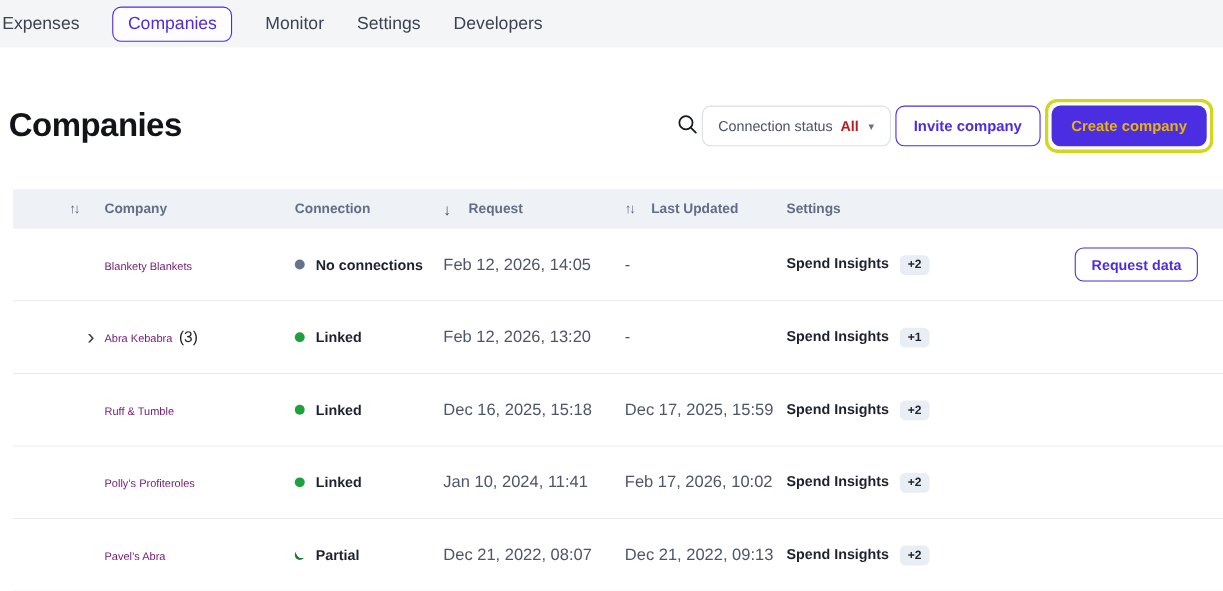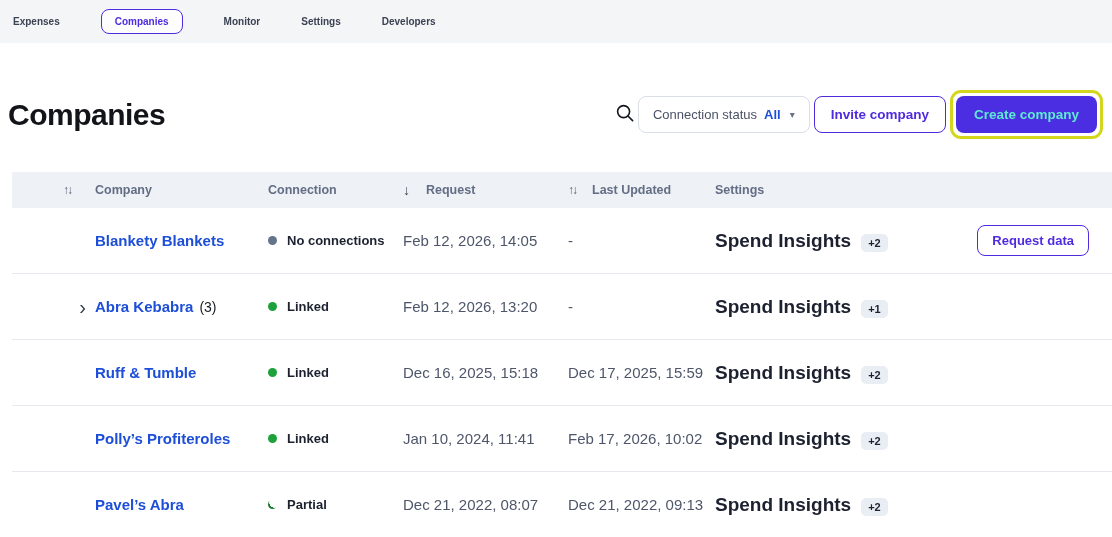--- a/index.html
+++ b/index.html
@@ -2,62 +2,62 @@
 <html><head>
 <meta charset="utf-8">
 <style>
   * { margin:0; padding:0; box-sizing:border-box; }
   html,body { width:1112px; height:537px; background:#fff; overflow:hidden;
     font-family:"Liberation Sans", sans-serif; }
 
   
   .topnav { height:43px; background:#f4f5f7; display:flex; align-items:center;
     gap:30px; padding-left:2px; }
-  .nav-item { font-size:10px; font-weight:700; color:#3b4252; cursor:pointer; white-space:nowrap;margin-left:11px; }
+  .nav-item { font-size:16px; font-weight:400; color:#3b4252; cursor:pointer; white-space:nowrap; }
   .nav-item.active { color:#4f2be0; border:1.5px solid #4f2be0; border-radius:8px;
     padding:6px 13px; background:#fdfdfe; }
 
   
   .page-header { margin:47px 9px 0 8px; display:flex; align-items:center; justify-content:space-between; }
   .page-title { font-size:30px; font-weight:800; color:#121419; letter-spacing:-0.5px; }
   .controls { display:flex; align-items:center; gap:4px; }
   .search-btn { background:none; border:none; display:flex; align-items:center; cursor:pointer; }
   .dropdown { display:flex; align-items:center; gap:7px; border:1px solid #dadee5; border-radius:8px;
     background:#fff; padding:9px 14px; font-size:13px; color:#4b5266; cursor:pointer; height:37px; }
-  .dropdown .val { font-weight:700; color:#1d4ed8; }
+  .dropdown .val { font-weight:700; color:#b91c1c; }
   .dropdown .caret { color:#6a7184; font-size:10px; margin-left:2px; }
   .btn-outline { background:#fff; border:1.5px solid #4f2be0; color:#4f2be0; font-weight:700;
     font-size:13.5px; border-radius:8px; padding:10px 16px; cursor:pointer;
     font-family:"Liberation Sans", sans-serif; }
-  .btn-primary { background:#4b2ee2; border:none; color:#5eead4; font-weight:700; font-size:13.5px;
+  .btn-primary { background:#4b2ee2; border:none; color:#eab308; font-weight:700; font-size:13.5px;
     border-radius:8px; padding:11px 18px; cursor:pointer; font-family:"Liberation Sans", sans-serif; }
   .highlight { border:3px solid #d3d61d; border-radius:11px; padding:3px; display:inline-block; }
 
   
   .table { margin:33px 0 0 12px; width:1100px; }
   .thead, .trow { display:grid; grid-template-columns:83px 173px 135px 165px 147px 250px 1fr;
     align-items:center; }
   .thead { height:36px; background:#eef1f6; font-size:12.5px; font-weight:600; color:#636e85; }
   .cell-icon { display:flex; justify-content:flex-end; align-items:center; }
   .sorticon { font-size:12px; letter-spacing:-2px; color:#5b6478; margin-right:24px; cursor:pointer; }
   .sortactive { font-size:14px; color:#434b5c; margin-right:16px; cursor:pointer; }
   .th-inline { display:flex; align-items:center; }
   .trow { height:66px; border-bottom:1px solid #e7e9ee; background:#fff; }
   .chevron { font-size:20px; line-height:1; color:#333a49; margin-right:9px; cursor:pointer;
     font-weight:400; }
-  .cname { font-size:15px; font-weight:700; color:#1d4ed8; }
+  .cname { font-size:10px; font-weight:400; color:#701a75; }
   .csuffix { font-size:14px; font-weight:400; color:#181b25; margin-left:6px; }
   .conn { display:flex; align-items:center; }
   .dot { width:9px; height:9px; border-radius:50%; margin-right:10px; flex:0 0 auto; }
   .dot.none { background:#64748b; }
   .dot.linked { background:#1ea03a; }
   .dot.partial { background:radial-gradient(circle at 72% 28%, transparent 55%, #1d7c2f 57%); }
   .clabel { font-size:13px; font-weight:600; color:#1c2130; }
   .date { font-size:15px; color:#4e5669; }
-  .product { font-size:19px; font-weight:600; color:#1c2130; }
+  .product { font-size:13px; font-weight:600; color:#1c2130; }
   .badge { display:inline-block; background:#e9edf4; color:#1d2230; font-size:11px; font-weight:700;
     border-radius:5px; padding:3px 7px; margin-left:10px; }
   .cell-action { display:flex; justify-content:flex-end; padding-right:23px; }
   .btn-sm { padding:7px 14px; font-size:13px; }
 </style>
 </head>
 <body>
 
 <nav class="topnav">
     <span class="nav-item">Expenses</span>

